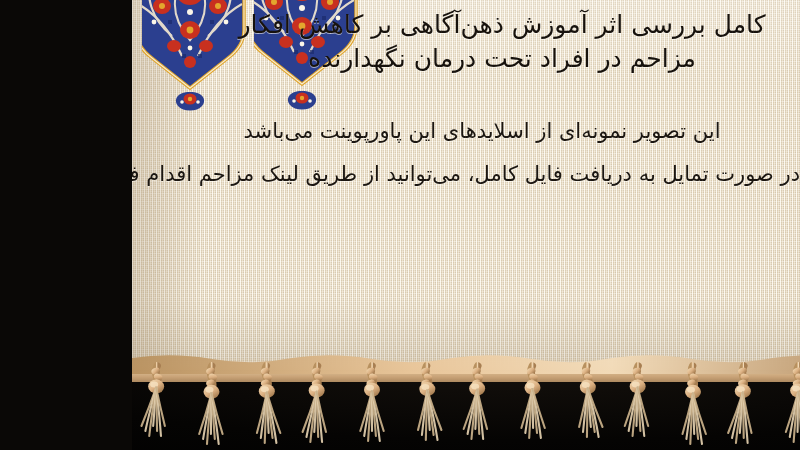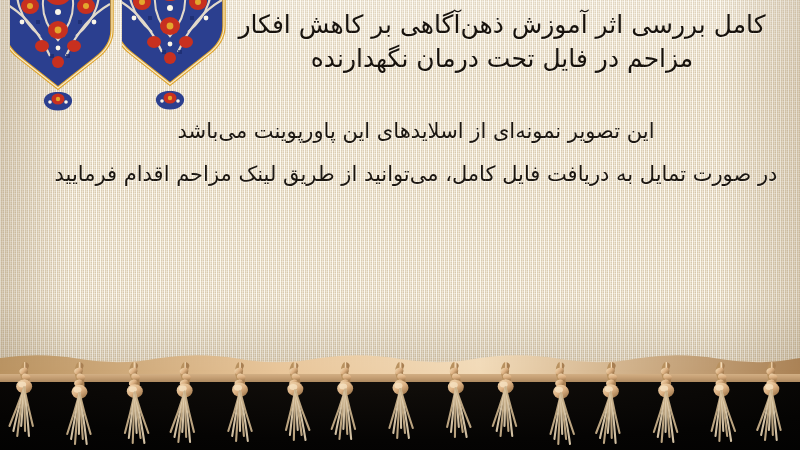--- a/index.html
+++ b/index.html
@@ -5,21 +5,21 @@
 <style>
   html,body{margin:0;padding:0;}
   body{
     width:800px;height:450px;overflow:hidden;
     background:#0a0806;
     font-family:"DejaVu Sans","Liberation Sans",sans-serif;
   }
 
   
   #slide{
-    position:relative;width:800px;height:450px;overflow:hidden;
+    position:relative;width:668px;height:450px;overflow:hidden;
     background:#22c55e;
   }
 
   
   .canvas-field{
     position:absolute;left:0;top:0;width:800px;height:382px;
     background-color:#e9dec9;
     background-image:
       
       repeating-linear-gradient(90deg,
@@ -265,21 +265,21 @@
           <ellipse cx="0" cy="-1" rx="4" ry="3.4" fill="#c8301f"></ellipse>
           <circle cx="0" cy="-1" r="1.4" fill="#e3a72d"></circle>
         </g>
         <circle cx="48" cy="134" r="2.6" fill="#c8301f"></circle>
       </svg>
     </div>
   </div>
 
   <div class="title-block">
     <div class="title-line">کامل بررسی اثر آموزش ذهن‌آگاهی بر کاهش افکار</div>
-    <div class="title-line">مزاحم در فایل تحت درمان نگهدارنده</div>
+    <div class="title-line">مزاحم در افراد تحت درمان نگهدارنده</div>
   </div>
 
   <div class="body-block">
     <div class="body-line">این تصویر نمونه‌ای از اسلایدهای این پاورپوینت می‌باشد</div>
     <div class="body-line">در صورت تمایل به دریافت فایل کامل، می‌توانید از طریق لینک مزاحم اقدام فرمایید</div>
   </div>
 
   <div class="black-band"></div>
   <div class="carpet-edge"></div>
 

